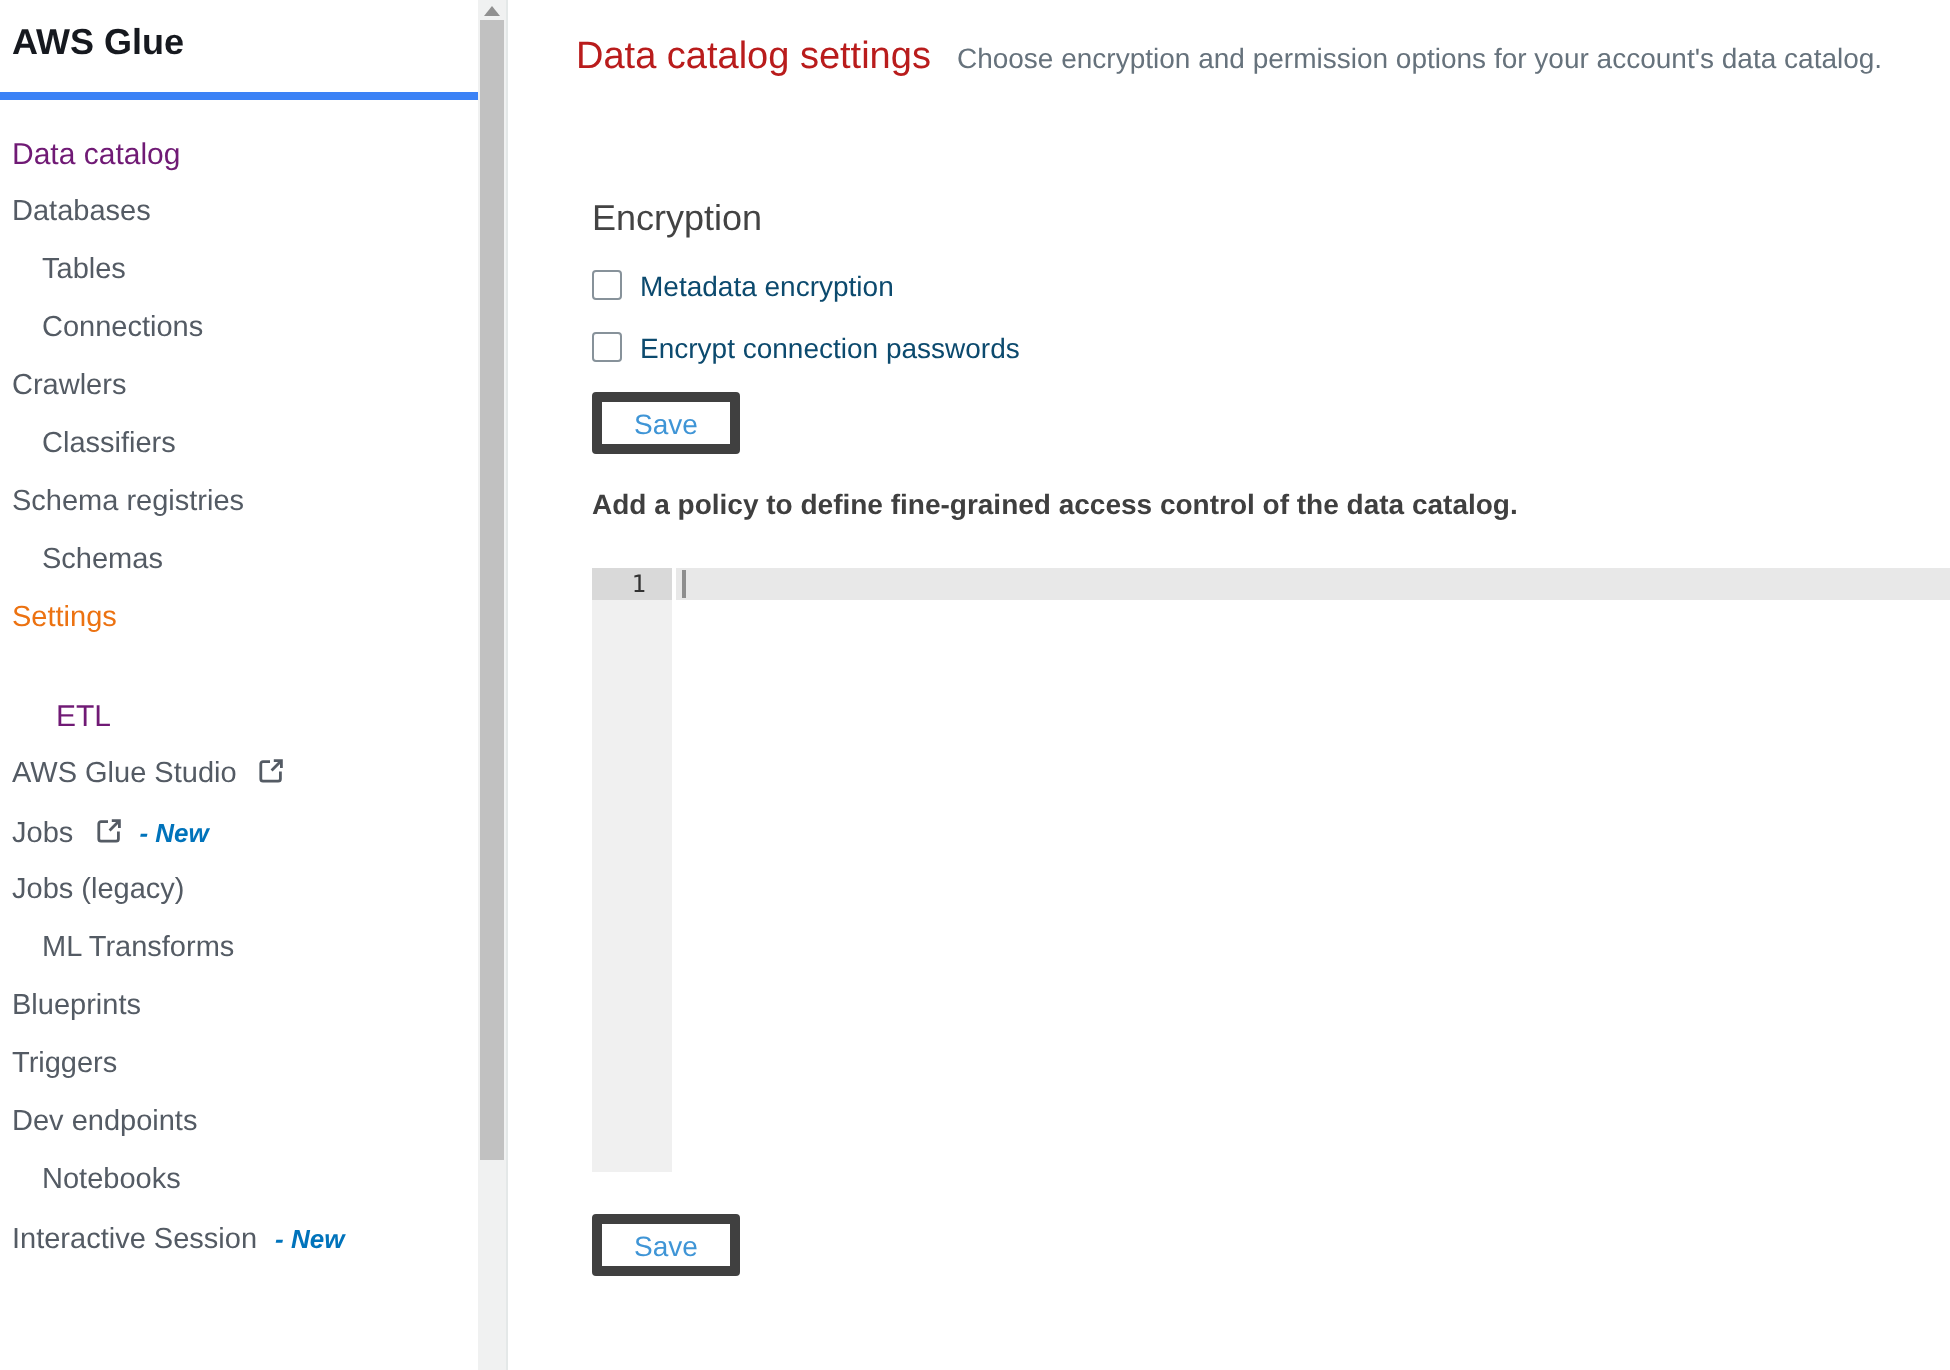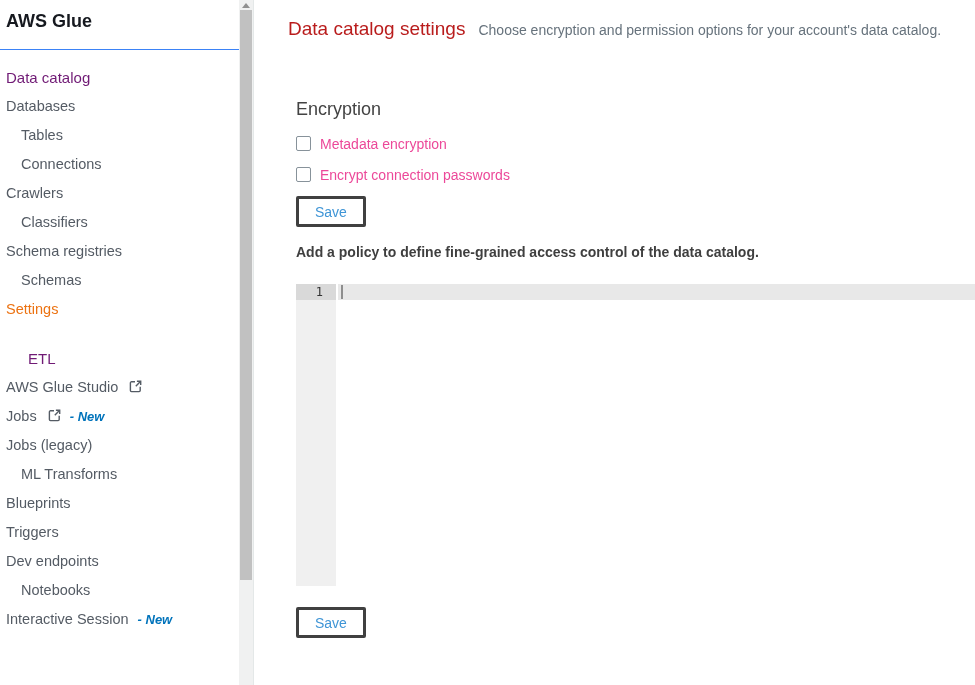--- a/index.html
+++ b/index.html
@@ -13,21 +13,21 @@
   }
 
   
   .sidebar {
     position:absolute; left:0; top:0; width:239px; height:685px;
     background:#fff; overflow:hidden;
   }
   .side-title {
     font-size:18px; font-weight:700; color:#16191f;
     padding:11px 0 0 6px; height:50px;
-    border-bottom:1px solid #3b82f6;
+    border-bottom:4px solid #3b82f6;
   }
   .nav { padding-top:13px; }
   .nav-header {
     font-size:15px; font-weight:400; color:#701a75;
     height:29px; line-height:29px; padding-left:6px;
     white-space:nowrap;
   }
   .nav-item {
     font-size:14.5px; color:#545b64;
     height:29px; line-height:29px; padding-left:6px;
@@ -71,36 +71,36 @@
   .content { margin-left:8px; }
   .section-heading {
     font-size:18px; font-weight:400; color:#434343; margin:0;
     line-height:19px;
   }
   .enc-heading { padding-top:60px; }
   .perm-heading { margin-top:17px; }
 
   .check-row {
     margin-top:16px; height:17px;
-    display:flex; align-items:center;
-    font-size:14px; color:#ec4899;
+    display:flex; 
+    font-size:14px; color:#0c4a6e;
   }
   .check-row + .check-row { margin-top:14px; }
   .checkbox {
     width:15px; height:15px; background:#fff;
     border:1px solid #87929a; border-radius:2px;
     display:inline-block; margin-right:9px; cursor:pointer;
     flex:0 0 auto;
   }
   .check-label { cursor:pointer; }
 
   .save-btn {
     display:block; margin-top:13px;
     background:#fff; color:#3f95d6;
-    border:3px solid #404040; border-radius:2px;
+    border:5px solid #404040; border-radius:2px;
     font-family:"Liberation Sans", sans-serif;
     font-size:14px; height:31px; padding:0 16px;
     cursor:pointer;
   }
   .save-btn.bottom { margin-top:21px; }
 
   .perm-desc { margin-top:17px; font-size:14px; color:#3f3f3f; line-height:16px;font-weight:bold; }
 
   
   .editor {

